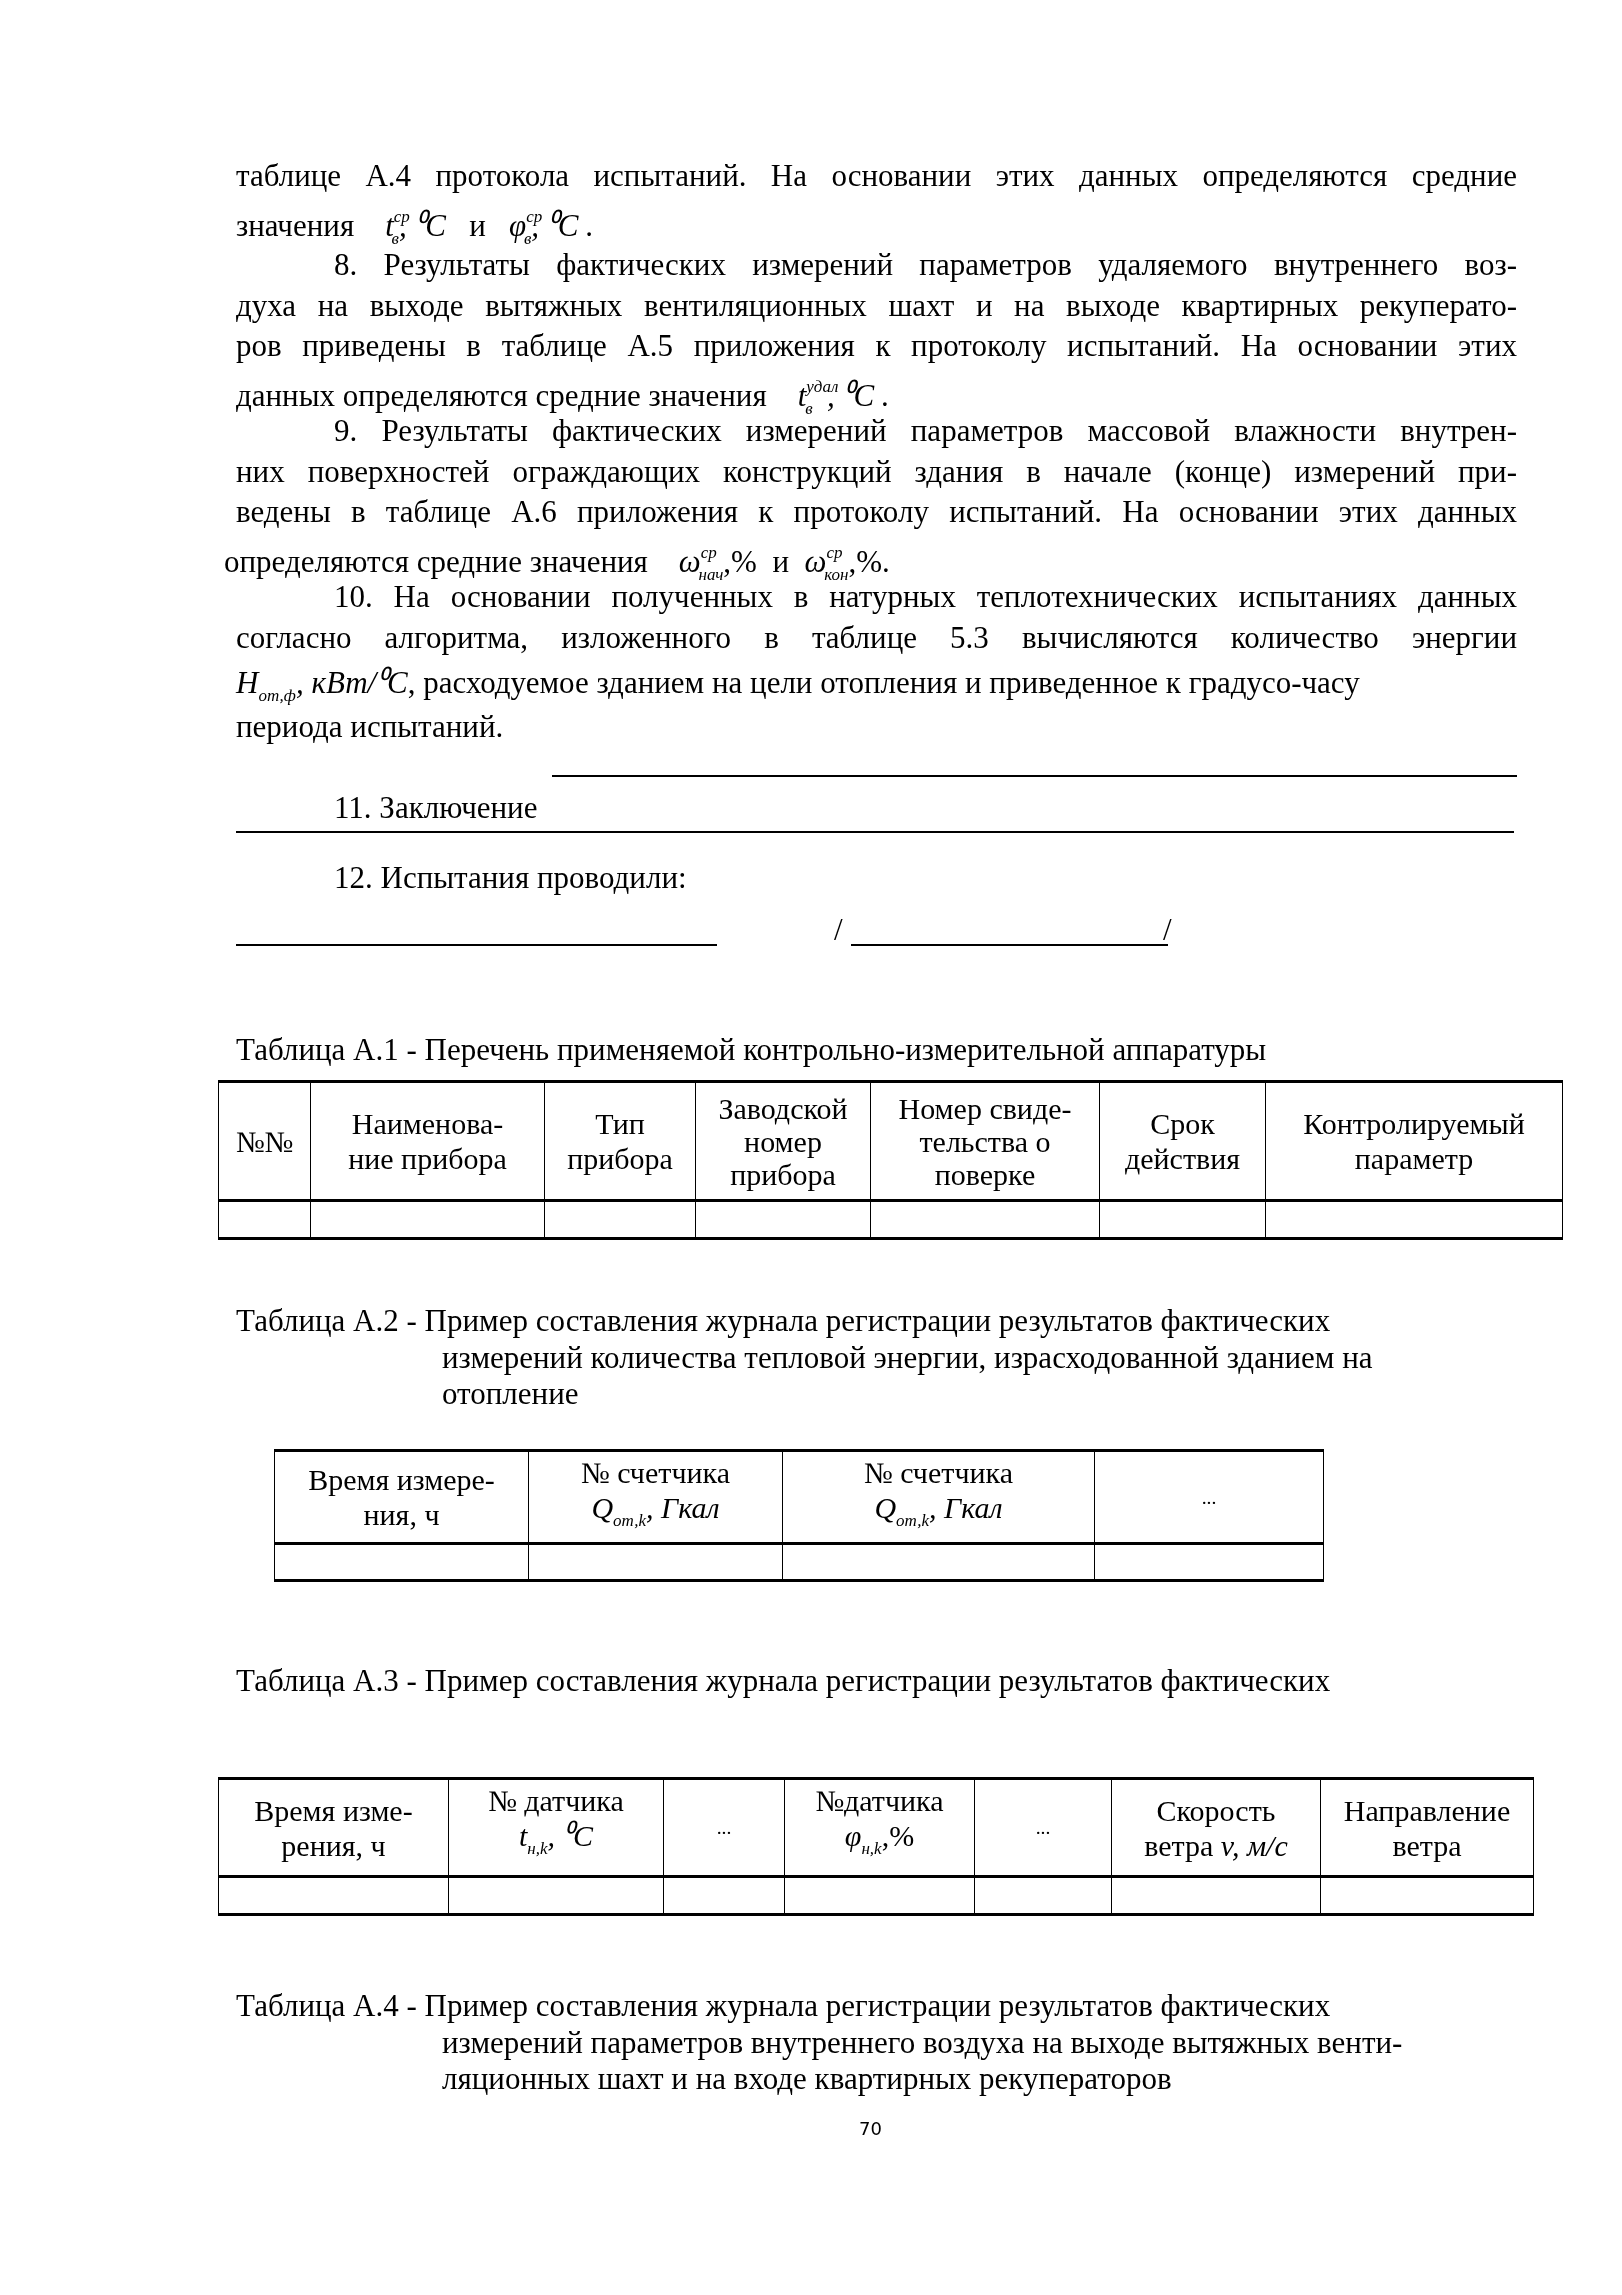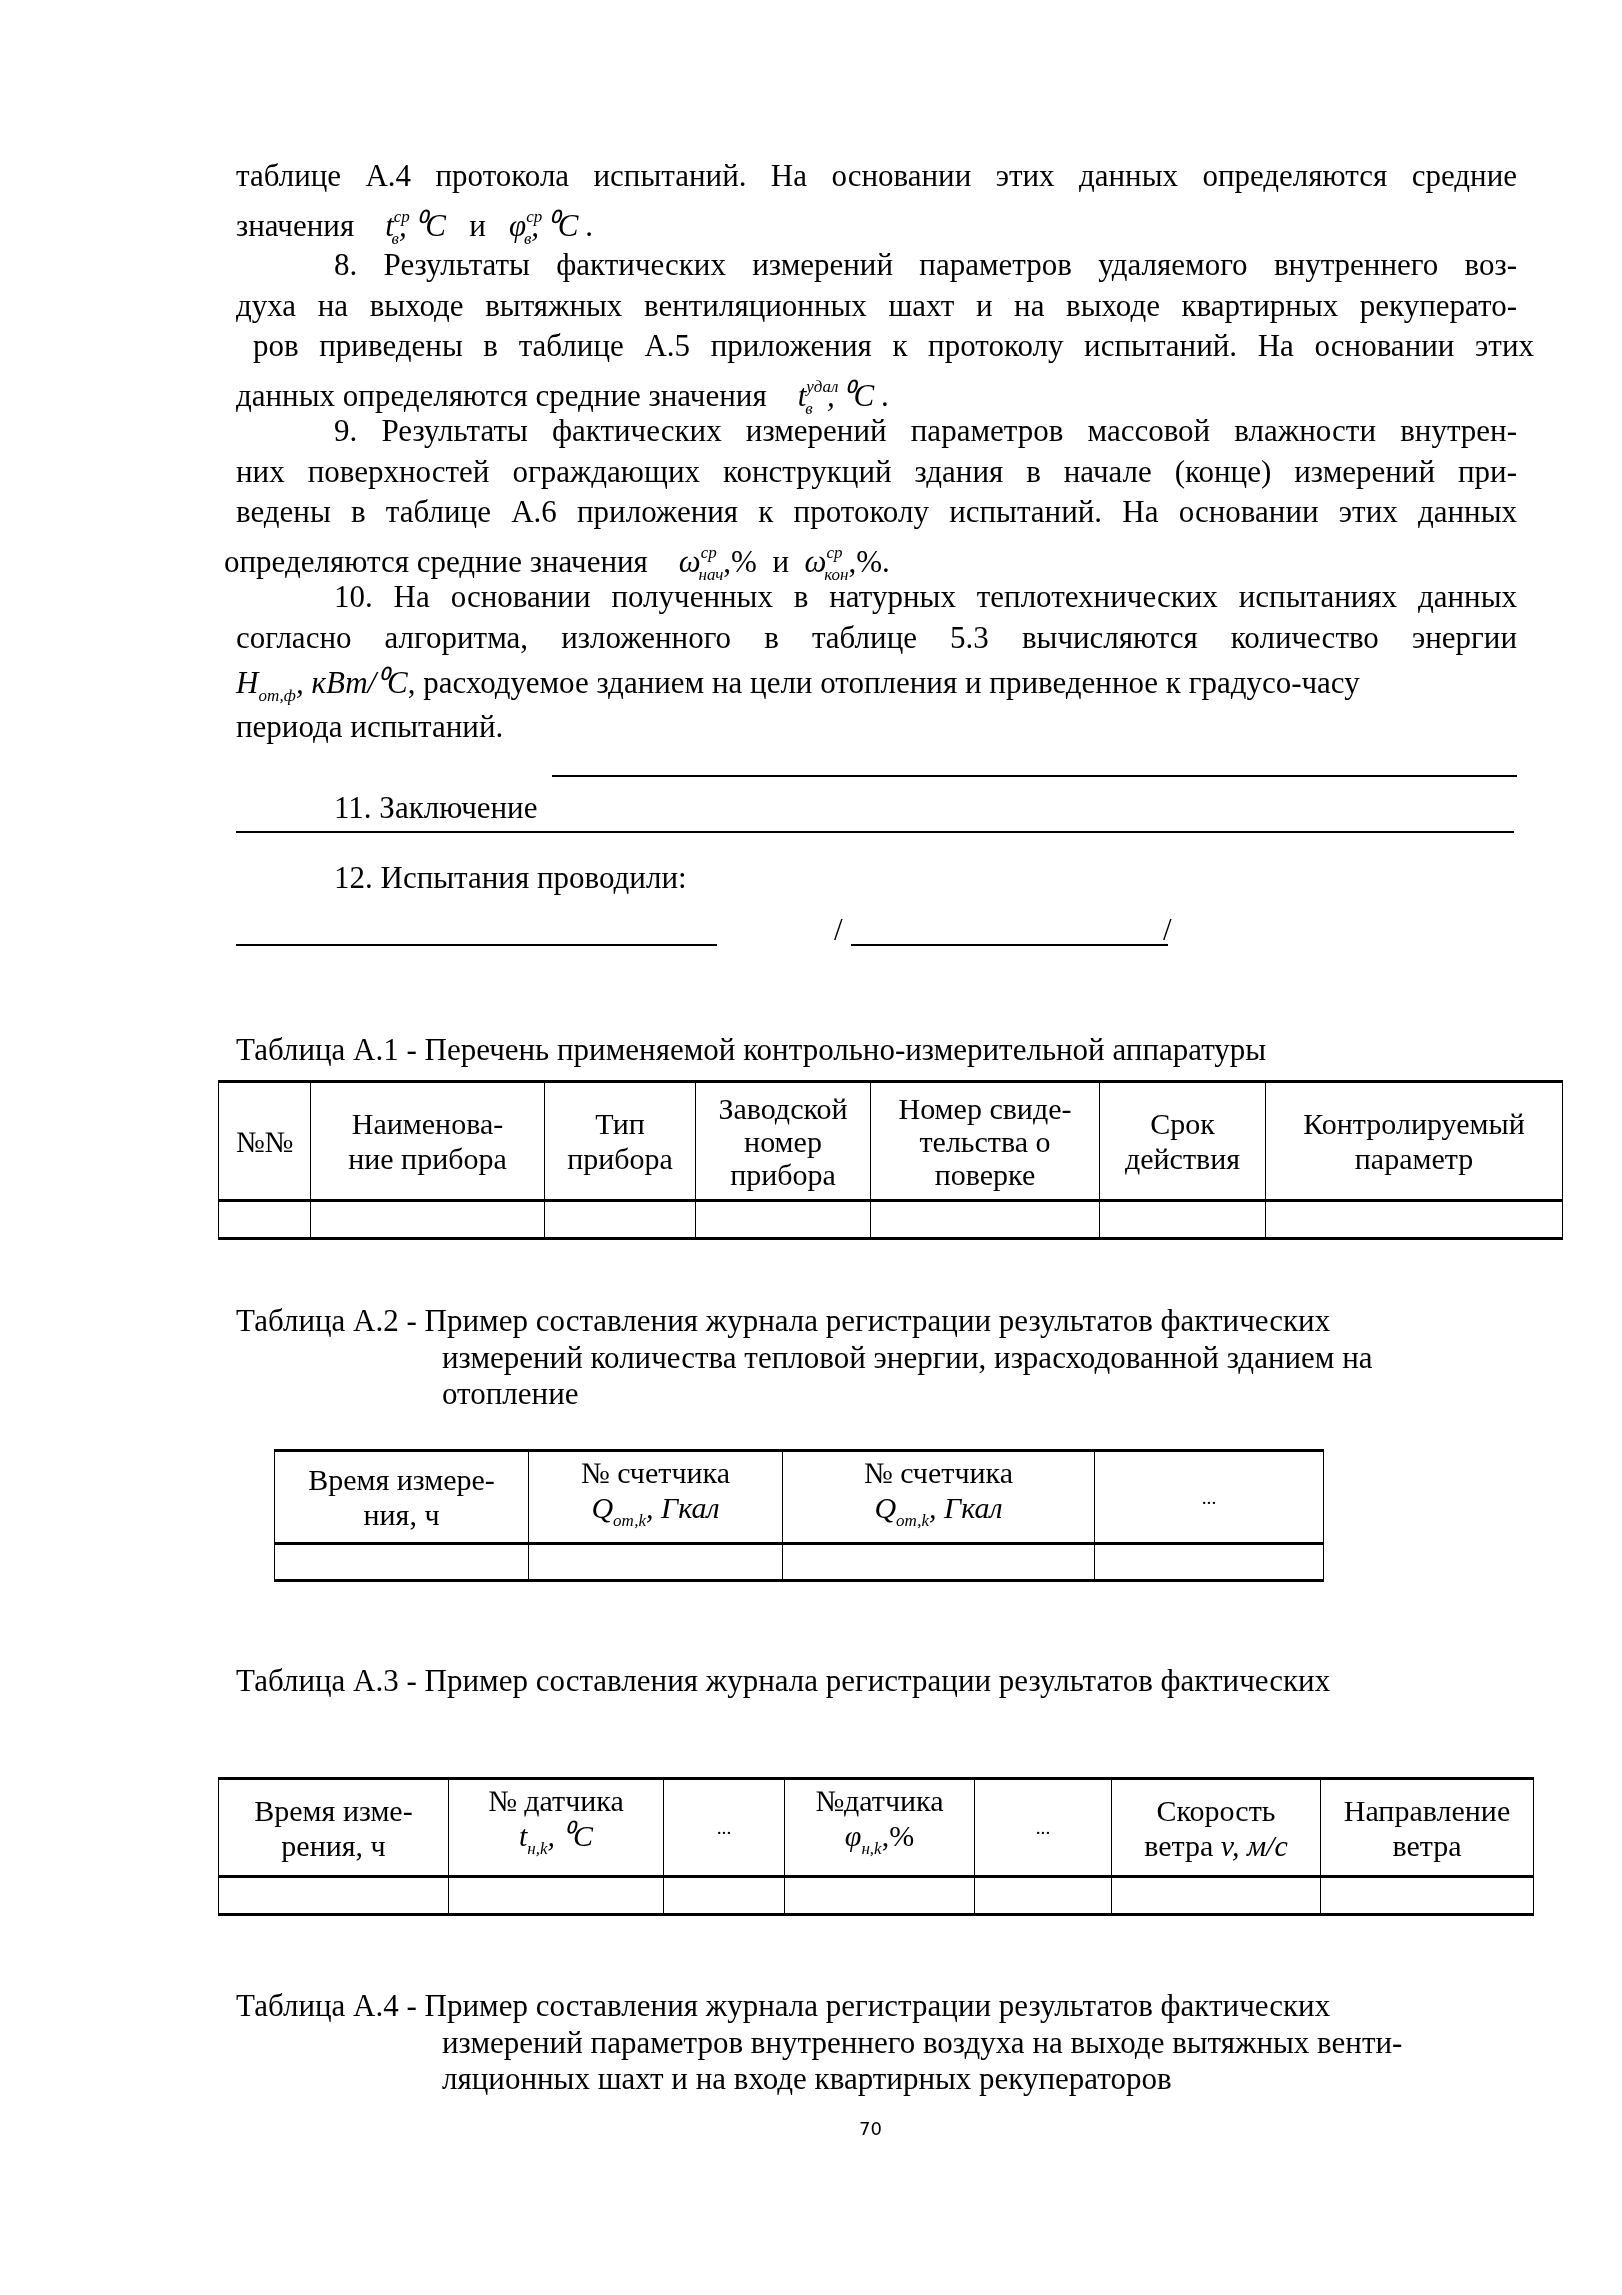--- a/index.html
+++ b/index.html
@@ -28,21 +28,21 @@
 </div>
 <div class="line" style="left:236px; top:198px;">
   <span>значения</span>&nbsp;&nbsp;&nbsp;
   <span class="math"><span>t</span><span class="sup">ср</span><span class="sub" style="margin-left:-18.3px;">в</span><span>, ⁰C</span></span>
   &nbsp;&nbsp;<span>и</span>&nbsp;&nbsp;
   <span class="math"><span>φ</span><span class="sup">ср</span><span class="sub" style="margin-left:-18.3px;">в</span><span>, ⁰C .</span></span>
 </div>
 
 <div class="line" style="left:334px; top:246px; width:1183px; text-align:justify; text-align-last:justify;">8. Результаты фактических измерений параметров удаляемого внутреннего воз-</div>
 <div class="line" style="left:236px; top:287px; width:1281px; text-align:justify; text-align-last:justify;">духа на выходе вытяжных вентиляционных шахт и на выходе квартирных рекуперато-</div>
-<div class="line" style="left:253px; top:327px; width:1281px; text-align:justify; text-align-last:justify;">ров приведены в таблице А.5 приложения к протоколу испытаний. На основании этих</div>
+<div class="line" style="left:236px; top:327px; width:1281px; text-align:justify; text-align-last:justify;">ров приведены в таблице А.5 приложения к протоколу испытаний. На основании этих</div>
 <div class="line" style="left:236px; top:368px;">
   <span>данных определяются средние значения</span>&nbsp;&nbsp;&nbsp;
   <span class="math"><span>t</span><span class="sup">удал</span><span class="sub" style="margin-left:-33px;margin-right:14.4px;">в</span><span>, ⁰C .</span></span>
 </div>
 
 <div class="line" style="left:334px; top:412px; width:1183px; text-align:justify; text-align-last:justify;">9. Результаты фактических измерений параметров массовой влажности внутрен-</div>
 <div class="line" style="left:236px; top:453px; width:1281px; text-align:justify; text-align-last:justify;">них поверхностей ограждающих конструкций здания в начале (конце) измерений при-</div>
 <div class="line" style="left:236px; top:493px; width:1281px; text-align:justify; text-align-last:justify;">ведены в таблице А.6 приложения к протоколу испытаний. На основании этих данных</div>
 <div class="line" style="left:224px; top:534px;">
   <span>определяются средние значения</span>&nbsp;&nbsp;&nbsp;

